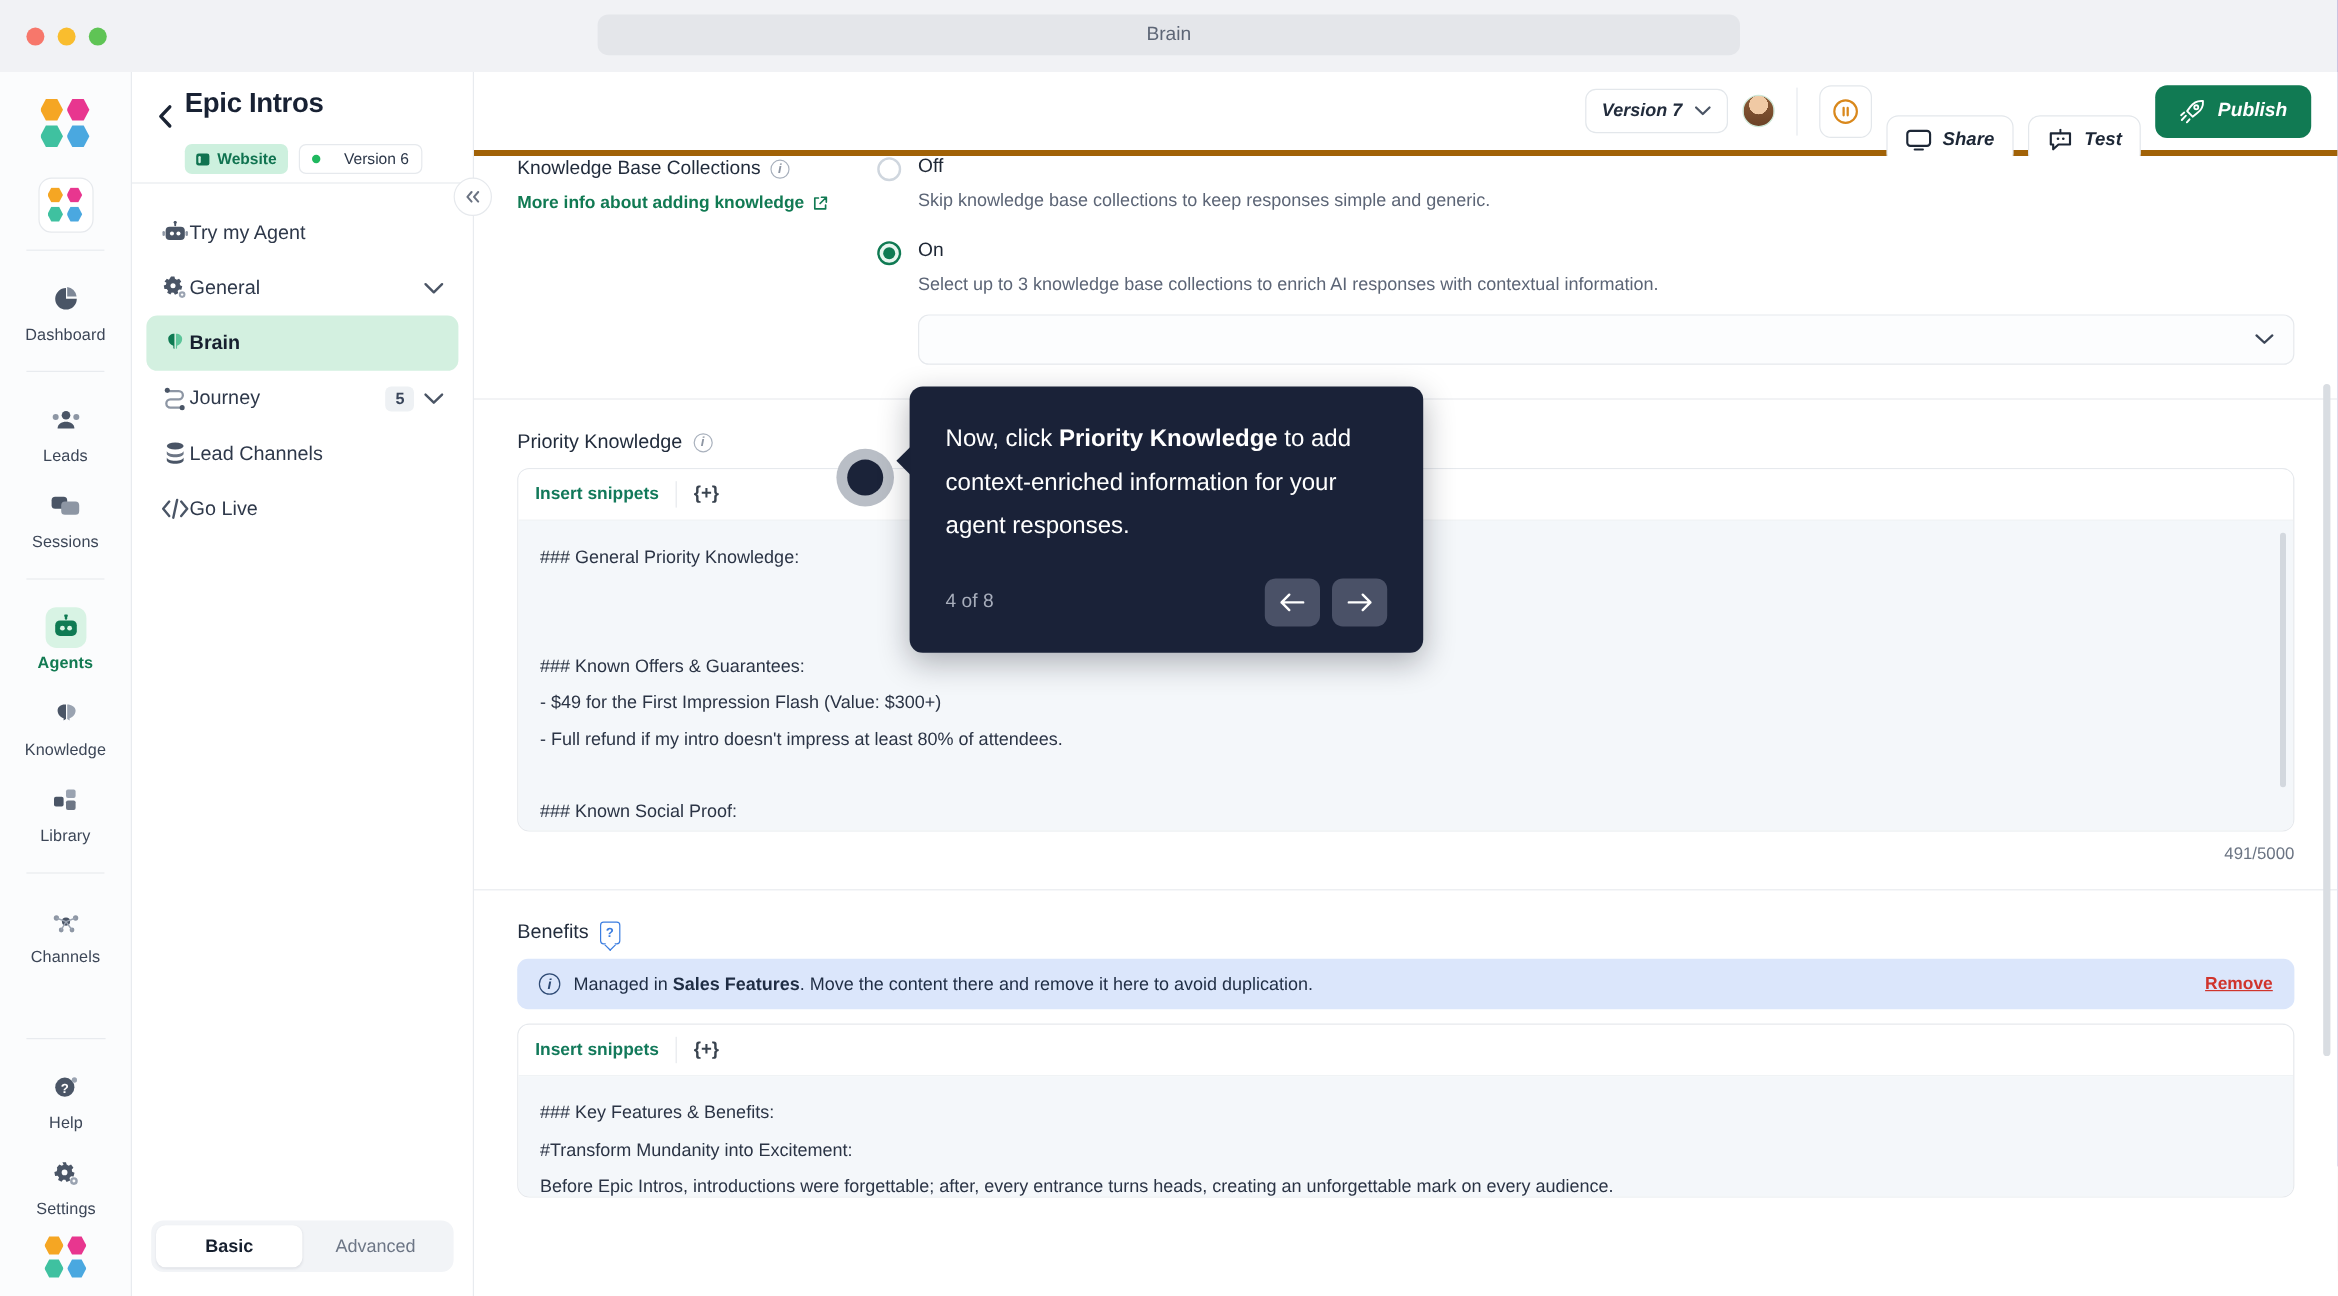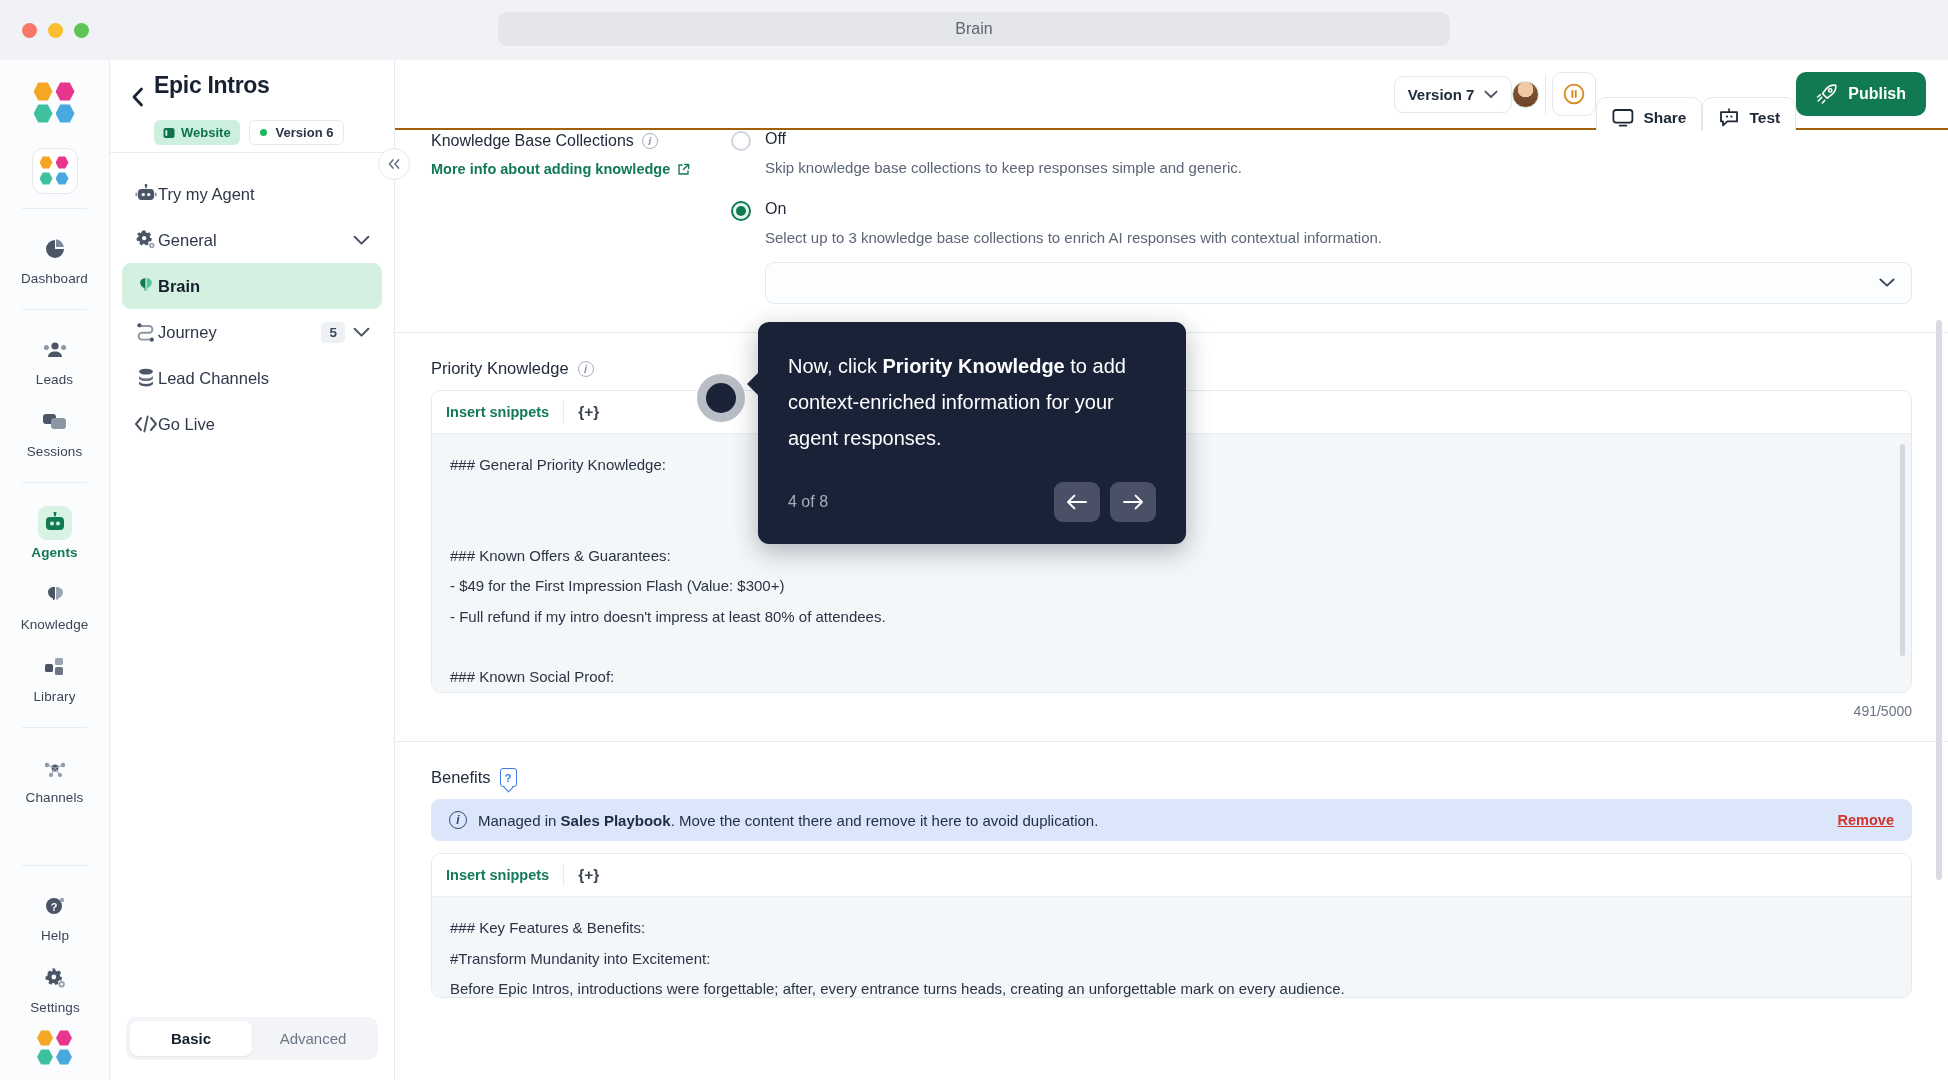--- a/index.html
+++ b/index.html
@@ -43,41 +43,41 @@
   .rail-footlogo { display:flex; justify-content:center; padding:6px 0 14px; }
 
   
   .navpanel { width:285px; flex:0 0 285px; border-right:1px solid #e8ebef; position:relative; display:flex; flex-direction:column; }
   .agent-head { padding:10px 0 14px 0; position:relative; height:92px; }
   .agent-head-row { display:flex; align-items:flex-start; padding-left:16px; }
   .back-chevron { width:22px; height:30px; display:flex; align-items:center; justify-content:center; margin-top:12px; cursor:pointer; }
   .agent-title { font-size:23px; font-weight:700; letter-spacing:-.3px; color:#182133; margin-left:6px; line-height:30px; }
   .badges { display:flex; gap:9px; margin:8px 0 0 44px; }
   .badge-site { display:flex; align-items:center; gap:6px; background:#cdf0de; color:#107350; font-size:13px; font-weight:700; border-radius:6px; padding:4px 9px; }
-  .badge-ver { display:flex; align-items:center; gap:9px; background:#fff; border:1px solid #e6e9ed; color:#2b3648; font-size:13px; font-weight:700; border-radius:6px; padding:4px 10px; }
+  .badge-ver { display:flex; align-items:center; gap:20px; background:#fff; border:1px solid #e6e9ed; color:#2b3648; font-size:13px; font-weight:400; border-radius:6px; padding:4px 10px; }
   .greendot { width:7px; height:7px; border-radius:50%; background:#20b85f; }
   .nav-divider { height:1px; background:#e8ebef; }
 
   .nav-list { padding:18px 12px 0 12px; flex:1 1 auto; }
   .nav-item { display:flex; align-items:center; height:46px; border-radius:9px; padding:0 12px; cursor:pointer; }
   .nav-item.active { background:#d3f0e0; }
   .nav-ico { width:24px; height:24px; display:flex; align-items:center; justify-content:center; flex:0 0 24px; }
   .nav-text { font-size:16.5px; color:#2e384a; font-weight:500; }
   .nav-item.active .nav-text { color:#17202f; font-weight:600; }
   .nav-spacer { flex:1 1 auto; }
   .nav-count { background:#eef1f4; color:#39455a; font-size:13.5px; font-weight:700; border-radius:5px; padding:3px 8px; margin-right:8px; }
   .collapse-btn { position:absolute; right:-16px; top:88px; width:32px; height:32px; border-radius:50%; background:#fff; border:1px solid #e6e9ed; display:flex; align-items:center; justify-content:center; cursor:pointer; z-index:7; color:#6b7382; font-size:13px; }
 
   .basic-adv { margin:0 16px 20px 16px; background:#f2f4f7; border-radius:10px; padding:4px; display:flex; }
   .ba-btn { flex:1; text-align:center; padding:9px 0; font-size:15px; border-radius:8px; color:#6d7686; cursor:pointer; }
   .ba-btn.on { background:#fff; color:#161f2e; font-weight:700; box-shadow:0 1px 2px rgba(20,30,50,.08); }
 
   
   .maincol { flex:1 1 auto; position:relative; display:flex; flex-direction:column; min-width:0; }
-  .topbar { height:70px; flex:0 0 70px; display:flex; align-items:center; justify-content:flex-end; padding-right:22px; gap:0; border-bottom:2px solid #a16207; background:#fff; }
+  .topbar { height:70px; flex:0 0 70px; display:flex; align-items:center; justify-content:flex-end; padding-right:22px; gap:12px; border-bottom:5px solid #a16207; background:#fff;font-style:italic; }
   .ver-select { display:flex; align-items:center; gap:10px; border:1px solid #e3e7eb; border-radius:9px; padding:9px 13px; font-size:15px; font-weight:600; color:#222c3c; cursor:pointer; }
   .avatar { width:27px; height:27px; border-radius:50%; background:
       radial-gradient(circle at 50% 30%, #f0c9a4 0 36%, transparent 37%),
       linear-gradient(#8b5a36,#6b4227); border:1.5px solid #cfe8d8; }
   .tb-sep { width:1px; height:40px; background:#e7eaee; margin:0 6px; }
   .tb-btn { display:flex; align-items:center; gap:9px; border:1px solid #e3e7eb; border-radius:10px; padding:10px 15px; font-size:15.5px; font-weight:600; color:#1d2736; background:#fff; cursor:pointer;margin-top:48px; }
   .tb-icon-btn { width:44px; height:44px; border:1px solid #e3e7eb; border-radius:10px; display:flex; align-items:center; justify-content:center; background:#fff; cursor:pointer; }
   .publish { background:#117a53; color:#fff; border:none; font-weight:700; padding:12px 20px; border-radius:10px; display:flex; align-items:center; gap:10px; font-size:16px; cursor:pointer; }
 
   
@@ -544,21 +544,21 @@
 
           <div class="hr" style="margin-top:22px;"></div>
 
           <div class="field-block">
             <div class="field-head">
               <span class="field-title">Benefits</span>
               <span class="help-q">?</span>
             </div>
             <div class="notice">
               <span class="notice-i">i</span>
-              <span class="notice-text"><span>Managed in </span><b>Sales Playbook</b><span>. Move the content there and remove it here to avoid duplication.</span></span>
+              <span class="notice-text"><span>Managed in </span><b>Sales Features</b><span>. Move the content there and remove it here to avoid duplication.</span></span>
               <span class="remove">Remove</span>
             </div>
             <div class="editor">
               <div class="editor-toolbar">
                 <span class="snip">Insert snippets</span>
                 <span class="tb-vsep"></span>
                 <span class="curly">{+}</span>
               </div>
               <div class="editor-body" style="height:100px; overflow:hidden;">
                 <div>### Key Features &amp; Benefits:</div>

